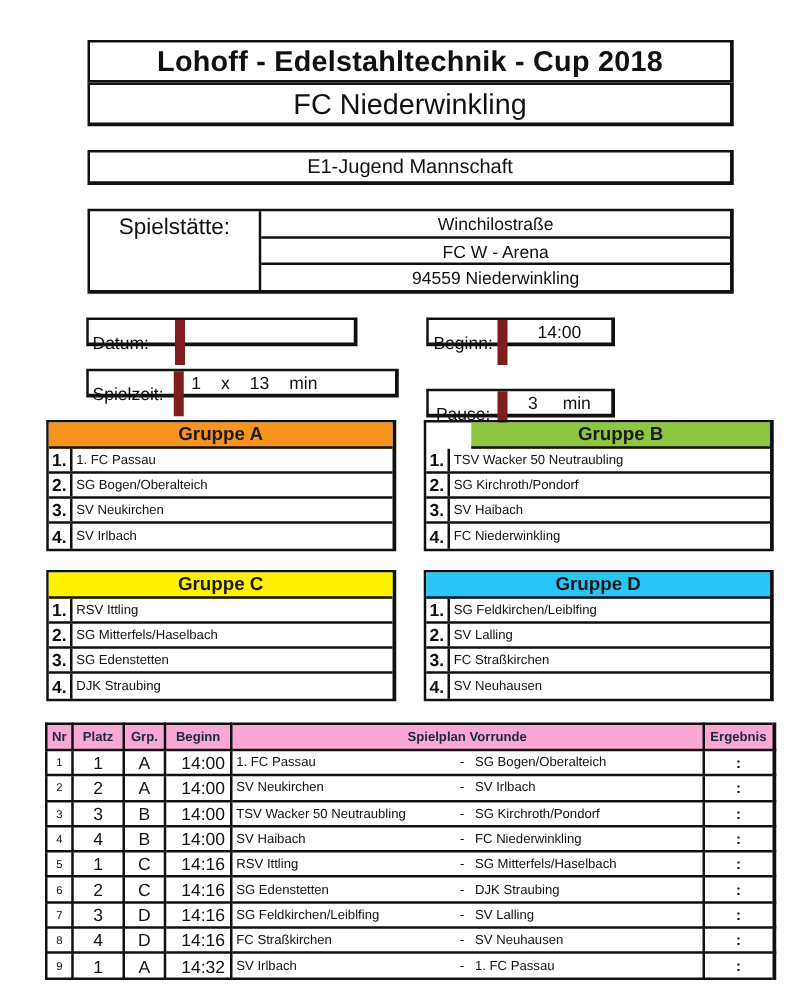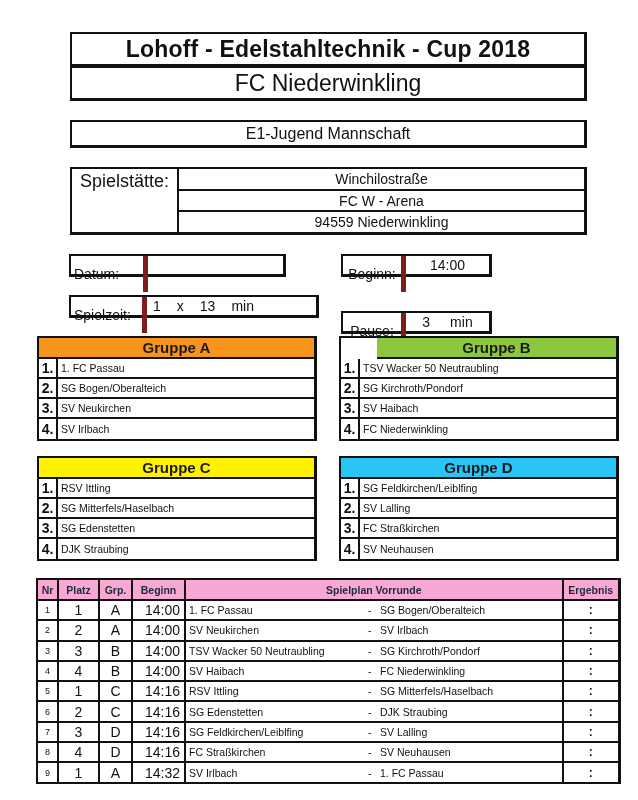--- a/index.html
+++ b/index.html
@@ -7,27 +7,27 @@
   body { position: relative; font-family: "Liberation Sans", sans-serif; color: #111; }
 
   .box { position: absolute; border: 2px solid #111; background: #fff; display: flex; align-items: center; justify-content: center; }
   .box.heavy-r { border-right-width: 3px; border-bottom-width: 3px; }
 
   #title { left: 70px; top: 4px; width: 517px; height: 35px; font-weight: bold; font-size: 23px; letter-spacing: 0.2px; margin-top: 28px; }
   #club { left: 70px; top: 66px; width: 517px; height: 35px; font-size: 23px; }
   #team { left: 70px; top: 120px; width: 517px; height: 28px; font-size: 16px; }
 
   #venue { position: absolute; left: 70px; top: 167px; width: 517px; height: 68px; border: 2px solid #111; border-right-width: 3px; border-bottom-width: 3px; display: flex; }
-  #venue .label { width: 107px; border-right: 2px solid #111; font-size: 18px; text-align: center; padding-top: 2px; }
+  #venue .label { width: 137px; border-right: 2px solid #111; font-size: 18px; text-align: center; padding-top: 2px; }
   #venue .lines { flex: 1; display: flex; flex-direction: column; }
   #venue .lines div { flex: 1; display: flex; align-items: center; justify-content: center; font-size: 14px; border-bottom: 2px solid #111; }
   #venue .lines div:last-child { border-bottom: none; }
 
   .kv { position: absolute; display: flex; border: 2px solid #111; border-right-width: 3px; border-bottom-width: 3px; height: 23px; font-size: 14px; }
-  .kv .k { border-right: 5px solid #7f1d1d; padding: 18px 3px; display: flex; align-items: center; }
+  .kv .k { border-right: 8px solid #7f1d1d; padding: 18px 3px; display: flex; align-items: center; }
   .kv .v { flex: 1; display: flex; align-items: center; justify-content: center; }
   #datum { left: 69px; top: 254px; width: 217px; }
   #datum .k { width: 77px; }
   #beginn { left: 341px; top: 254px; width: 151px; }
   #beginn .k { width: 63px; justify-content: center; }
   #spielzeit { left: 69px; top: 295px; width: 250px; }
   #spielzeit .k { width: 76px; }
   #spielzeit .v { justify-content: flex-start; padding-left: 6px; word-spacing: 0; }
   #spielzeit .v span { margin-right: 16px; }
   #pause { left: 341px; top: 295px; width: 151px; margin-top: 16px; }

